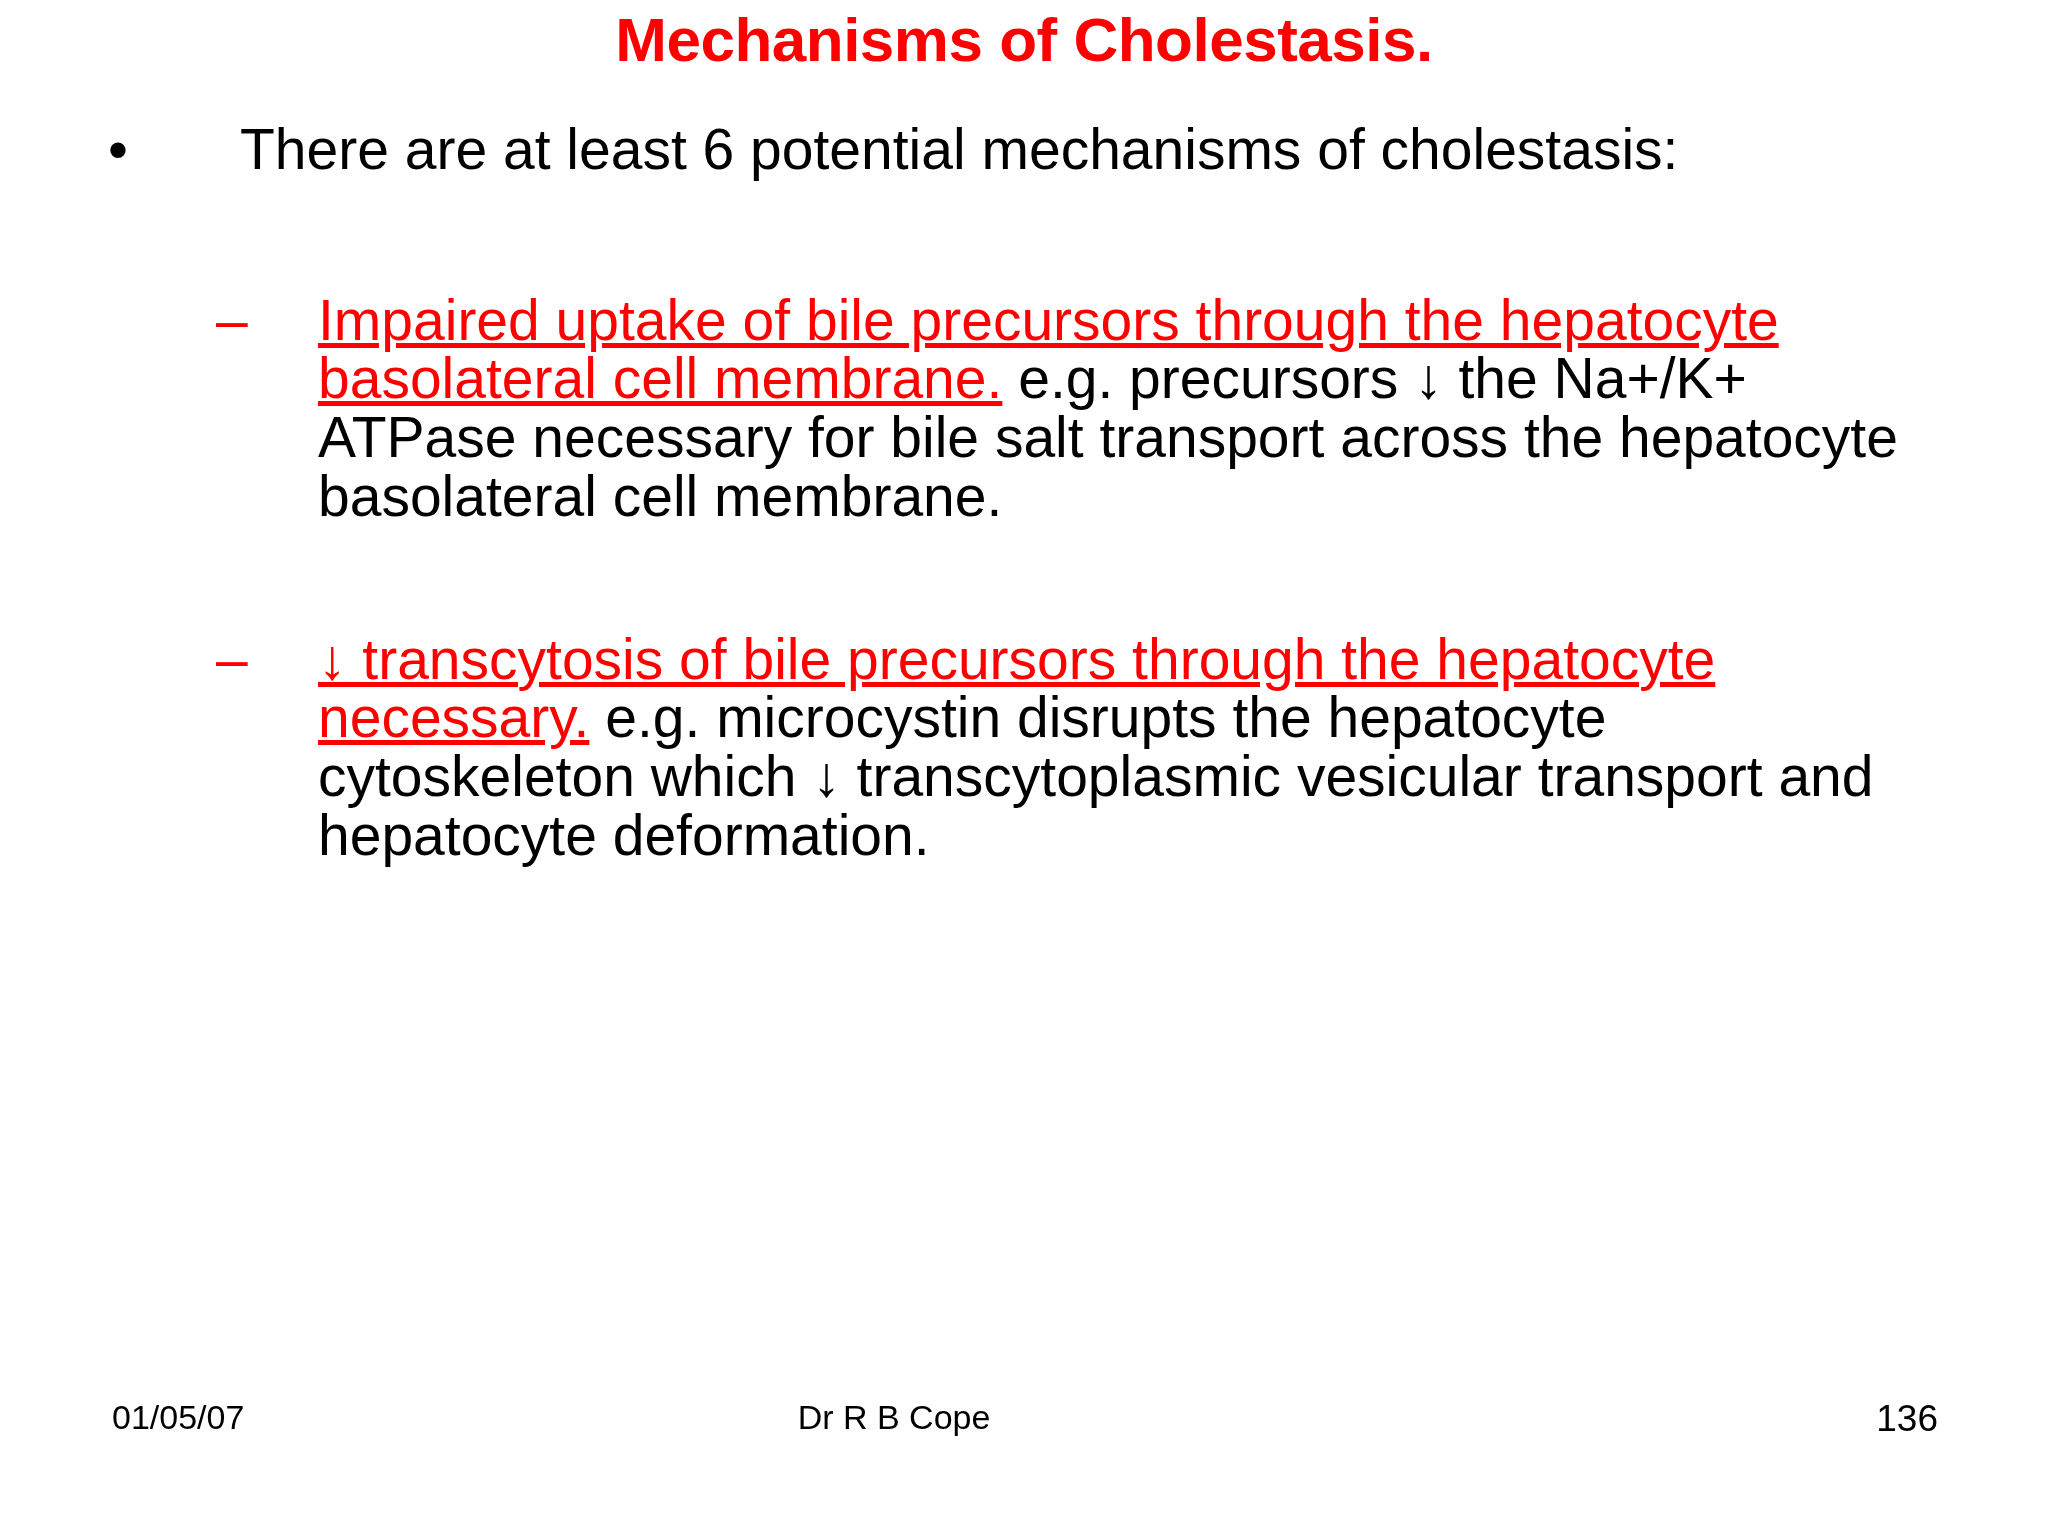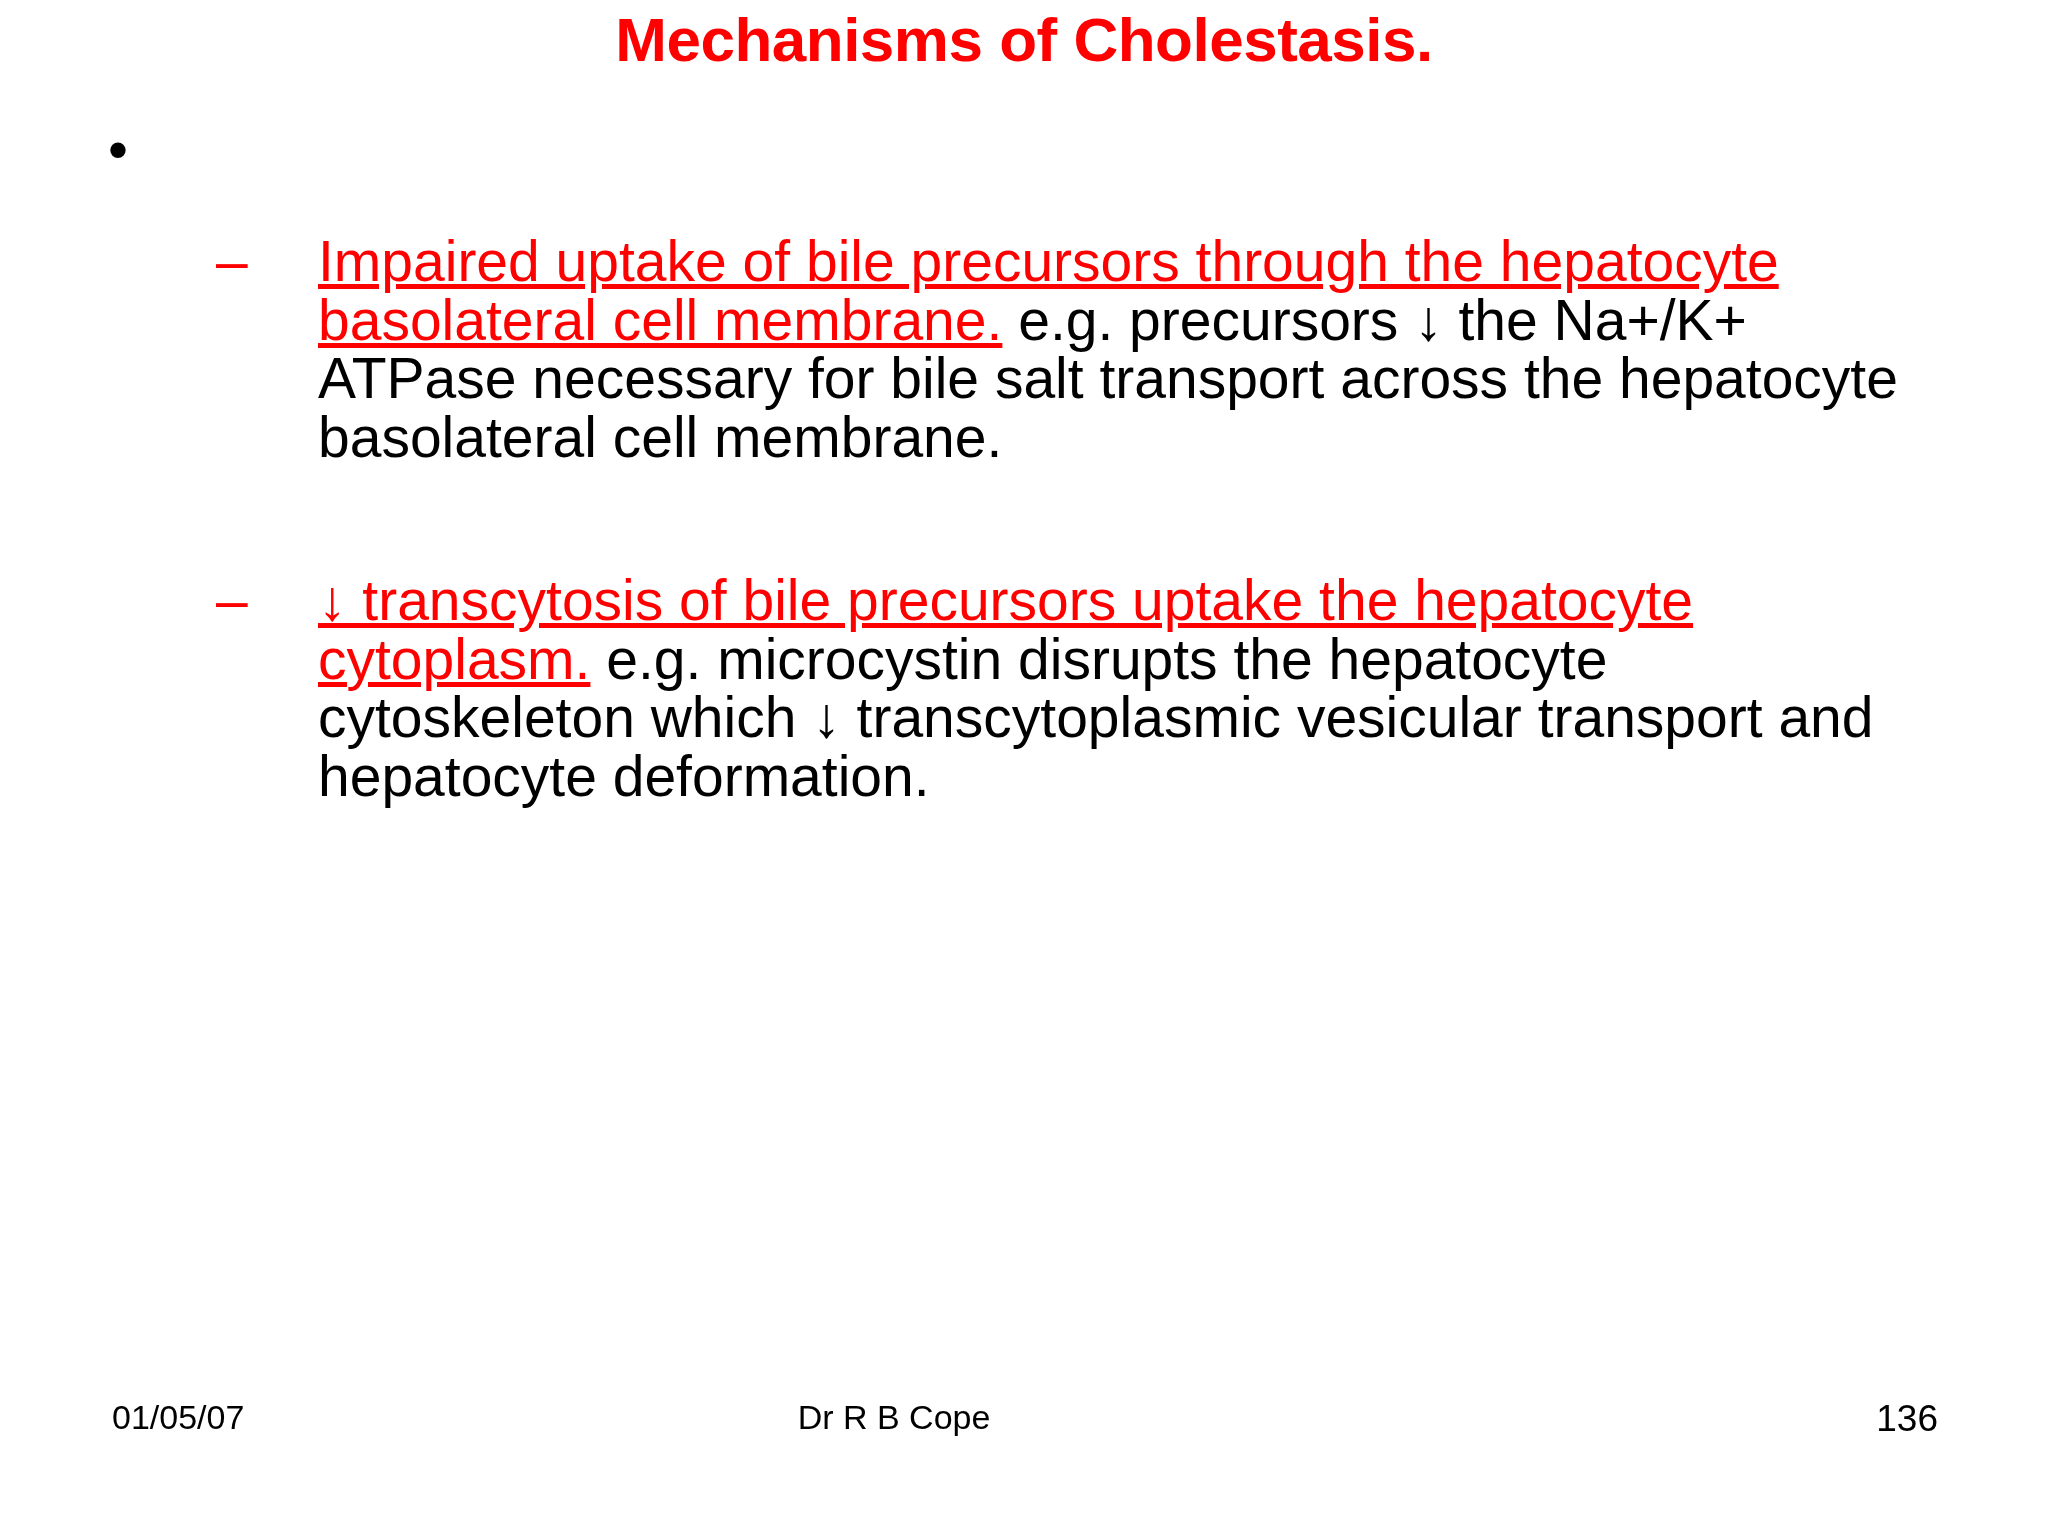--- a/index.html
+++ b/index.html
@@ -127,34 +127,35 @@
 <body>
 
 <div class="slide">
 
   <div class="slide-title">Mechanisms of Cholestasis.</div>
 
   <div class="body-area">
 
     <div class="lvl1">
       <span class="marker">•</span>
+      <span>There are at least 6 potential mechanisms of cholestasis:</span>
     </div>
 
     <div class="gap-lg"></div>
 
     <div class="lvl2">
       <span class="marker">–</span>
       <span class="red">Impaired uptake of bile precursors through the hepatocyte basolateral cell membrane.</span><span class="blk"> e.g. precursors ↓ the Na+/K+ ATPase necessary for bile salt transport across the hepatocyte basolateral cell membrane.</span>
     </div>
 
     <div class="gap-md"></div>
 
     <div class="lvl2">
       <span class="marker">–</span>
-      <span class="red">↓ transcytosis of bile precursors uptake the hepatocyte cytoplasm.</span><span class="blk"> e.g. microcystin disrupts the hepatocyte cytoskeleton which ↓ transcytoplasmic vesicular transport and hepatocyte deformation.</span>
+      <span class="red">↓ transcytosis of bile precursors through the hepatocyte necessary.</span><span class="blk"> e.g. microcystin disrupts the hepatocyte cytoskeleton which ↓ transcytoplasmic vesicular transport and hepatocyte deformation.</span>
     </div>
 
   </div>
 
   <div class="footer">
     <div class="footer-date">01/05/07</div>
     <div class="footer-center">Dr R B Cope</div>
     <div class="footer-page">136</div>
   </div>
 

